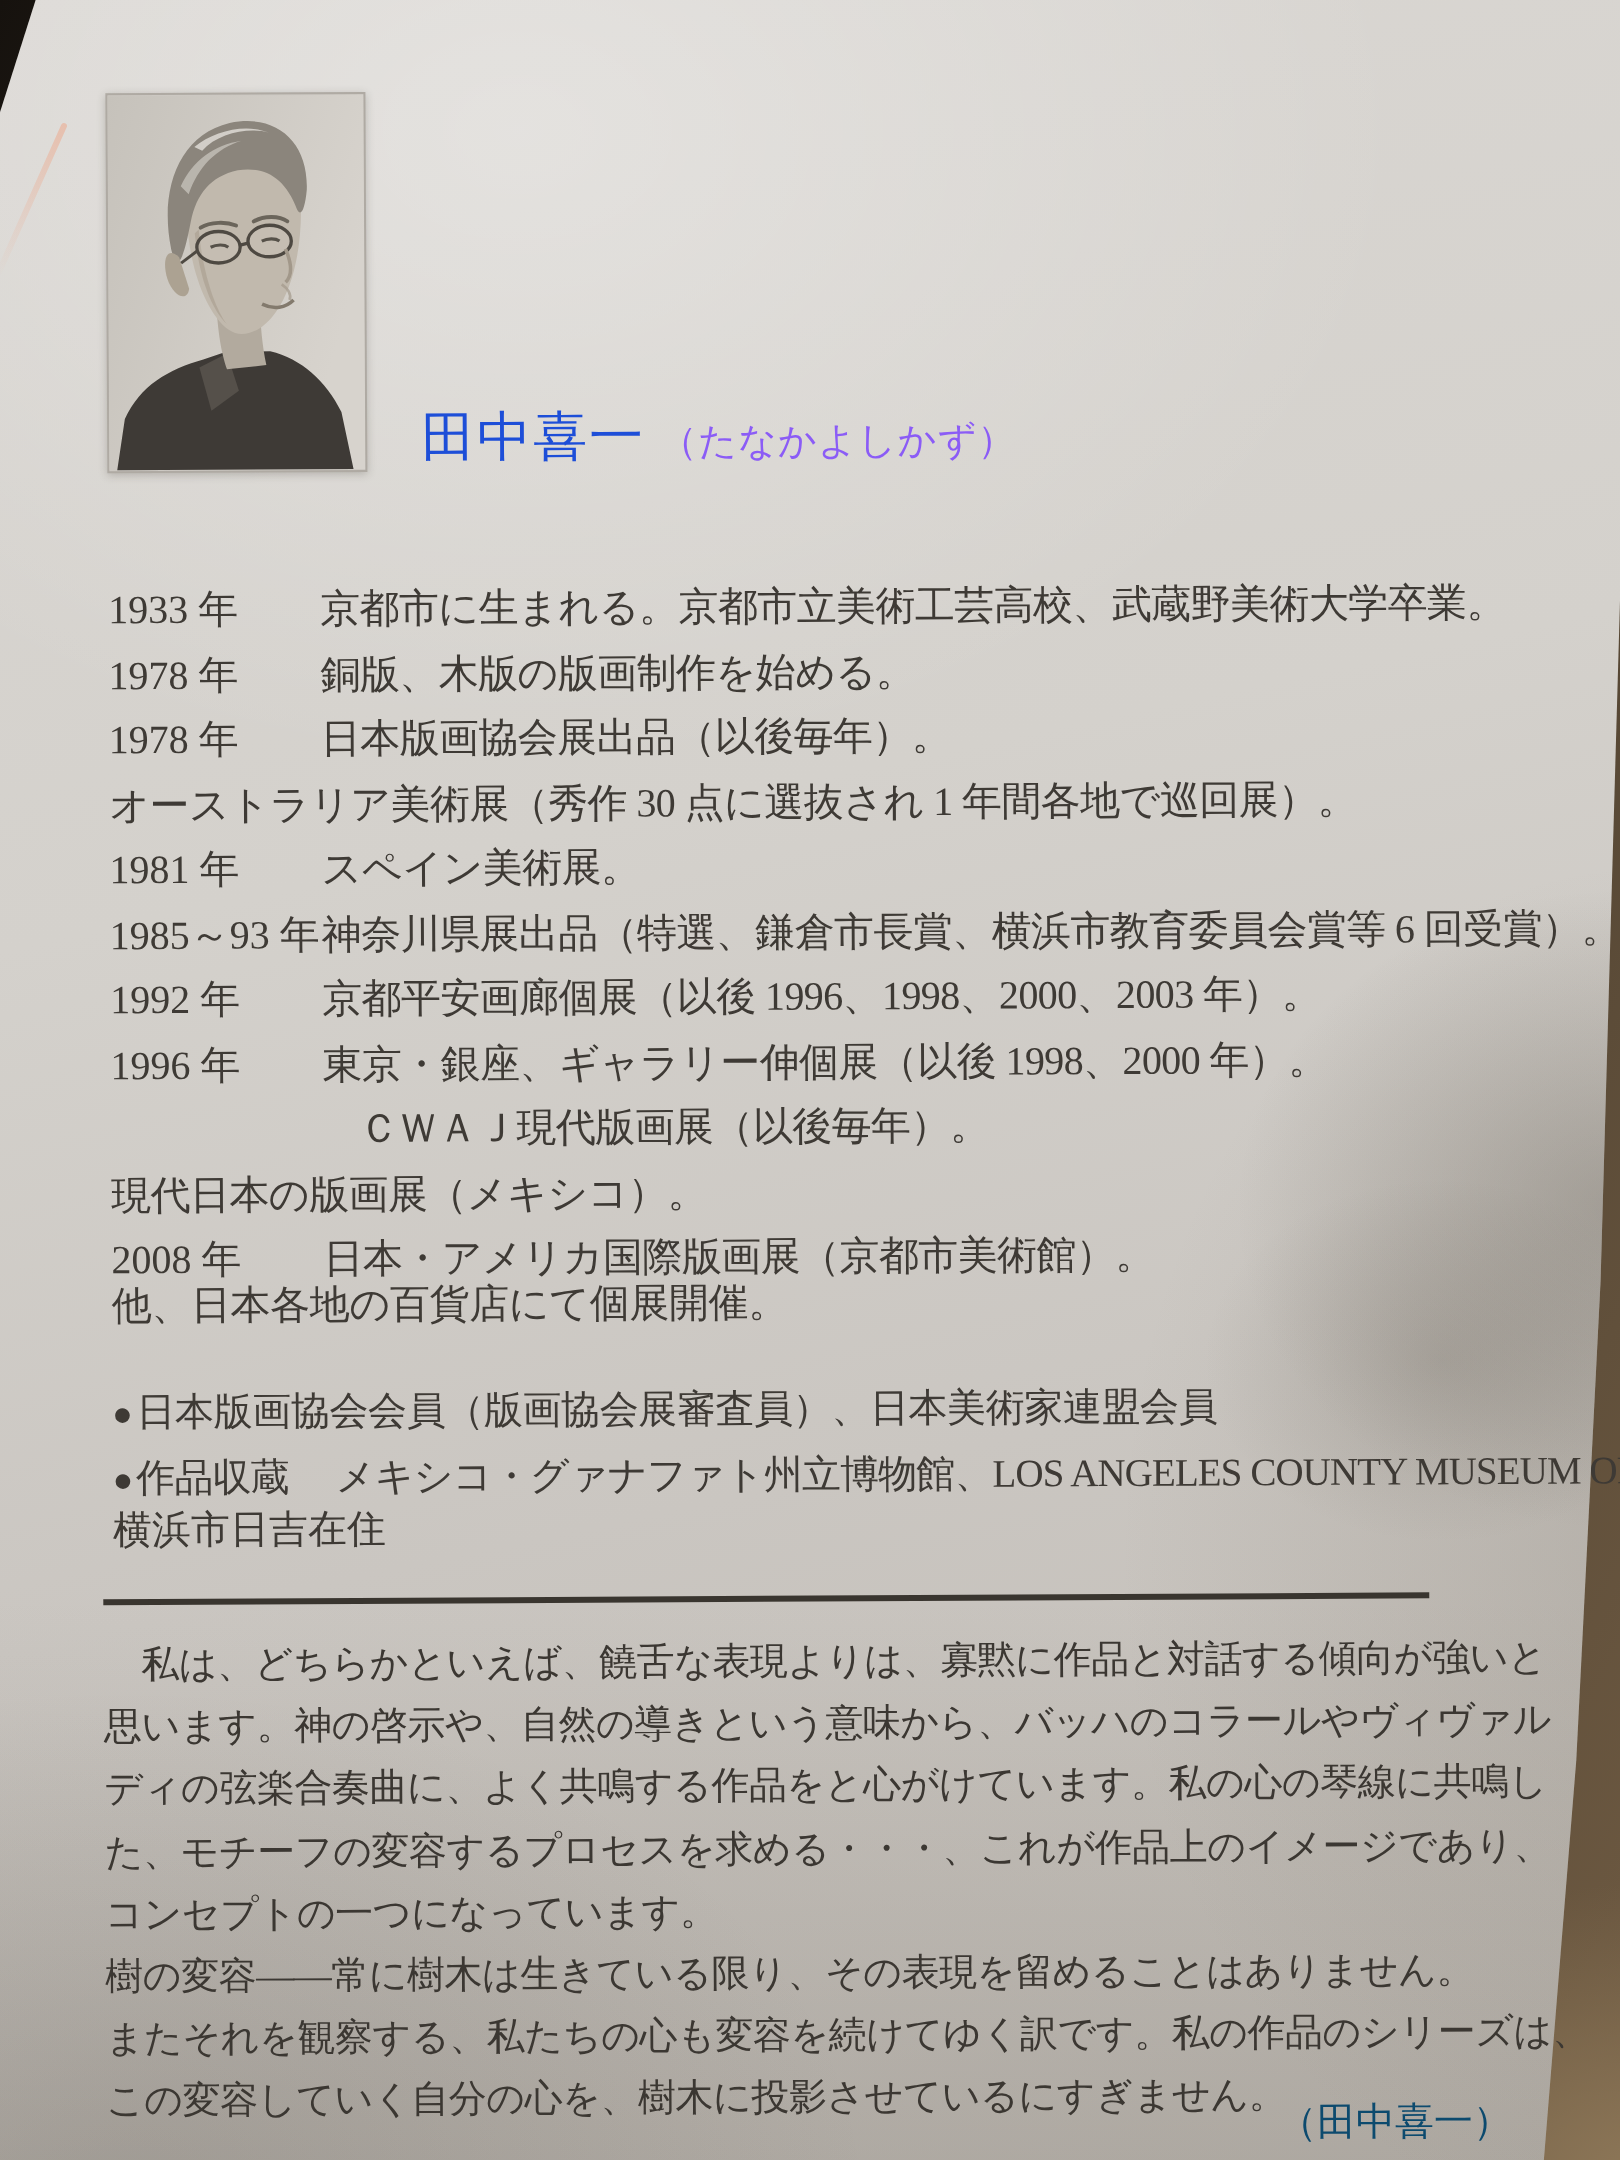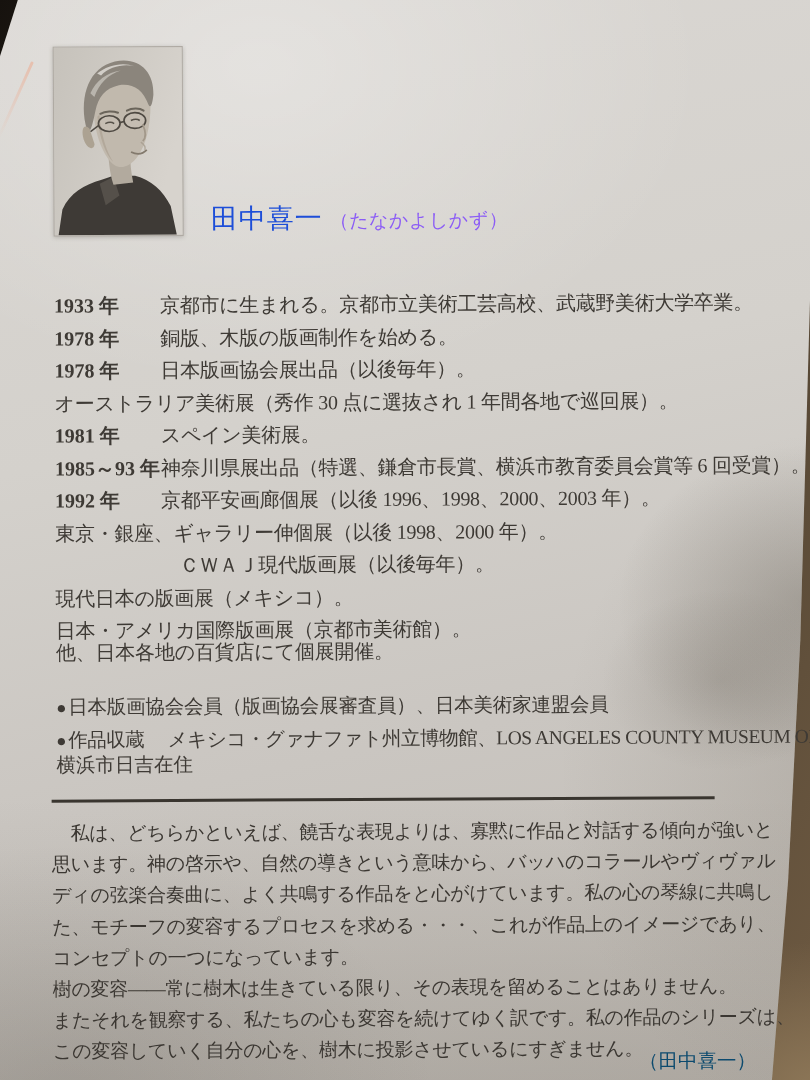--- a/index.html
+++ b/index.html
@@ -36,21 +36,21 @@
     background:#ccc8c2;
   }
   .photo svg{display:block;width:100%;height:100%;}
 
   .name-row{position:absolute;left:212px;top:200px;display:flex;align-items:baseline;gap:7px;white-space:nowrap;}
   .name-main{font-size:27px;letter-spacing:1px;color:#1d4ed8;}
   .name-kana{font-size:19px;letter-spacing:0.5px;color:#8b5cf6;}
 
   .chrono{position:absolute;left:55px;top:288px;width:712px;font-size:20px;line-height:32.5px;}
   .crow{display:flex;}
-  .cyear{width:106px;flex:none;white-space:nowrap;font-weight:bold;}
+  .cyear{width:106px;flex:none;white-space:nowrap;}
   .ctext{flex:1;white-space:nowrap;letter-spacing:-0.3px;}
   .ctext.indent{padding-left:18px;}
 
   .other-line{position:absolute;left:55px;top:638px;font-size:20px;letter-spacing:-0.2px;white-space:nowrap;}
 
   .affil{position:absolute;left:55px;font-size:19.5px;line-height:30px;white-space:nowrap;}
   .affil .bullet{font-size:17px;margin-right:2px;}
   .affil-1{top:691px;letter-spacing:-0.2px;}
   .affil-2{top:724px;letter-spacing:-0.45px;}
   .residence{position:absolute;left:55px;top:750px;font-size:19.5px;white-space:nowrap;}
@@ -139,30 +139,32 @@
     </div>
     <div class="crow">
       <span class="cyear">1985～93 年</span>
       <span class="ctext">神奈川県展出品（特選、鎌倉市長賞、横浜市教育委員会賞等 6 回受賞）。</span>
     </div>
     <div class="crow">
       <span class="cyear">1992 年</span>
       <span class="ctext">京都平安画廊個展（以後 1996、1998、2000、2003 年）。</span>
     </div>
     <div class="crow">
+      <span class="cyear">1996 年</span>
       <span class="ctext">東京・銀座、ギャラリー伸個展（以後 1998、2000 年）。</span>
     </div>
     <div class="crow">
       <span class="cyear"></span>
       <span class="ctext indent">ＣＷＡＪ現代版画展（以後毎年）。</span>
     </div>
     <div class="crow">
       <span class="ctext">現代日本の版画展（メキシコ）。</span>
     </div>
     <div class="crow">
+      <span class="cyear">2008 年</span>
       <span class="ctext">日本・アメリカ国際版画展（京都市美術館）。</span>
     </div>
   </div>
 
   <div class="other-line">他、日本各地の百貨店にて個展開催。</div>
 
   <div class="affil affil-1">
     <span class="bullet">●</span><span>日本版画協会会員（版画協会展審査員）、日本美術家連盟会員</span>
   </div>
   <div class="affil affil-2">

